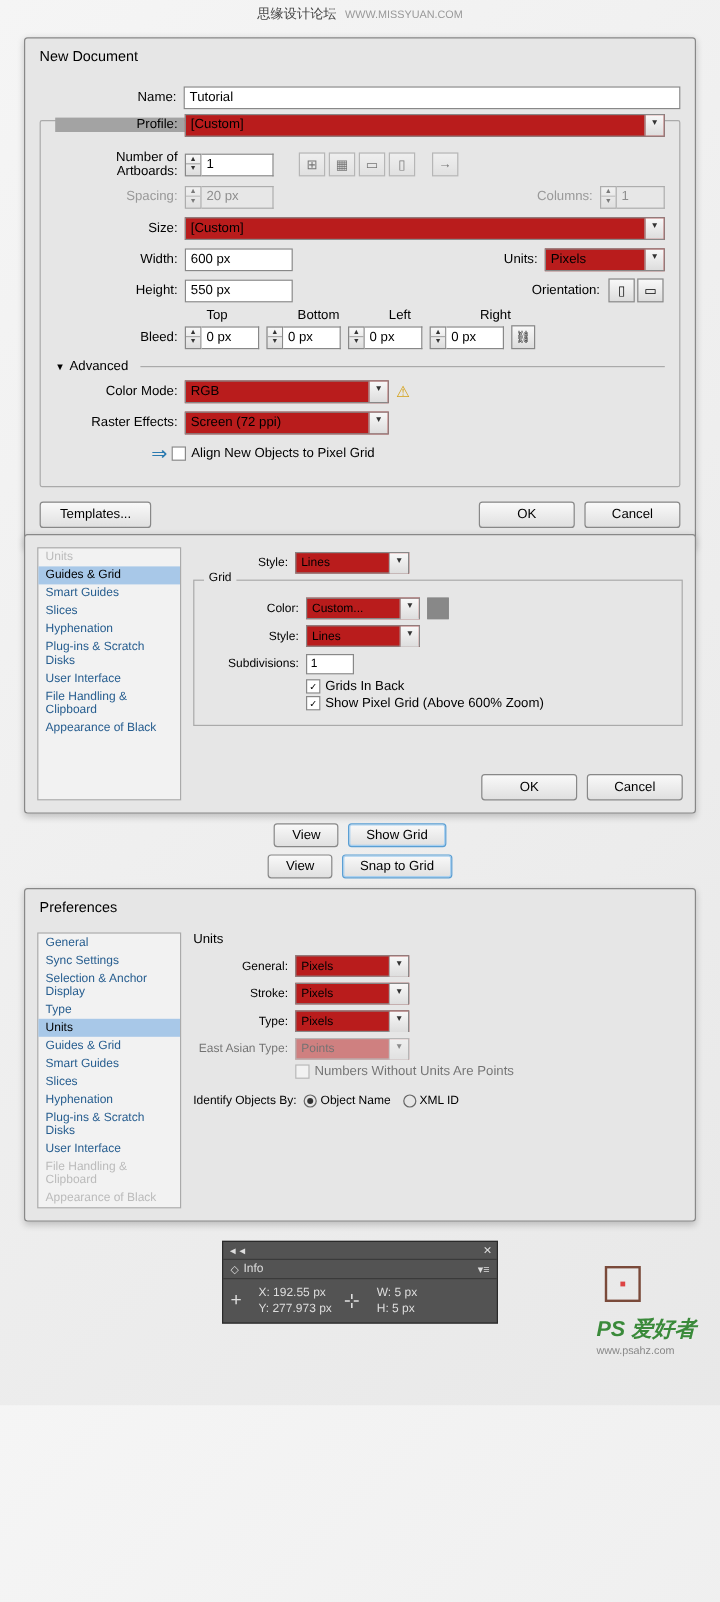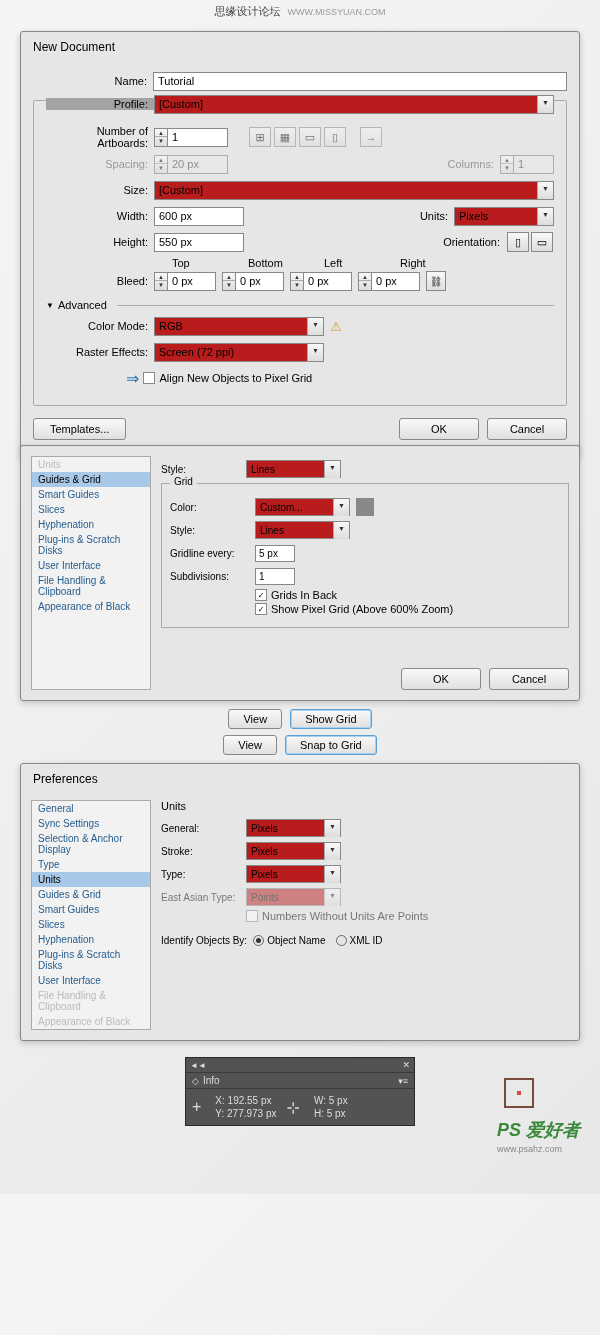--- a/index.html
+++ b/index.html
@@ -42,21 +42,21 @@
 .arrow-hint { color: #2a7ab0; font-size: 16px; margin-right: 4px; }
 .prefs-body { display: flex; padding: 10px; gap: 10px; }
 .prefs-list { width: 120px; background: #f2f2f2; border: 1px solid #aaa; font-size: 10px; }
 .prefs-item { padding: 2px 6px; color: #265d8f; }
 .prefs-item.sel { background: #a8c8e8; color: #000; }
 .prefs-item.dim { color: #bbb; }
 .prefs-right { flex: 1; }
 .fieldset { border: 1px solid #aaa; padding: 10px 8px; margin: 4px 0; position: relative; }
 .fieldset-label { position: absolute; top: -8px; left: 8px; background: #e6e6e6; padding: 0 4px; font-size: 10px; }
 .sub-row { display: flex; align-items: center; margin: 3px 0; min-height: 20px; }
-.sub-label { width: 85px; padding-right: 6px; font-size: 10px; }
+.sub-label { width: 85px; text-align: right; padding-right: 6px; font-size: 10px; }
 .dropdown.sm { width: 95px; height: 18px; font-size: 10px; }
 .color-swatch { width: 18px; height: 18px; border: 1px solid #888; background: #888; margin-left: 6px; }
 .small-input { border: 1px solid #888; padding: 1px 3px; height: 17px; width: 40px; font-size: 10px; }
 .menu-pair { display: flex; justify-content: center; gap: 8px; margin: 6px 0; }
 .menu-btn { background: linear-gradient(#f9f9f9,#e0e0e0); border: 1px solid #888; border-radius: 3px; padding: 3px 14px; font-size: 11px; }
 .menu-btn.active { border: 1px solid #5a9fd4; box-shadow: inset 0 0 0 1px #a8d0f0; }
 .radio { width: 11px; height: 11px; border-radius: 50%; border: 1px solid #666; display: inline-flex; align-items: center; justify-content: center; }
 .radio.checked::after { content: ""; width: 5px; height: 5px; border-radius: 50%; background: #333; }
 .info-panel { width: 230px; margin: 16px auto 8px; background: #535353; border: 1px solid #2a2a2a; color: #ddd; font-size: 10px; }
 .info-header { display: flex; align-items: center; padding: 2px 4px; border-bottom: 1px solid #3a3a3a; }
@@ -263,24 +263,20 @@
           <span class="color-swatch"></span>
         </div>
         <div class="sub-row">
           <span class="sub-label">Style:</span>
           <div class="dropdown sm">
                 <span>Lines</span>
                 <span class="dd-arrow"></span>
               </div>
         </div>
         <div class="sub-row">
-          <span class="sub-label">Gridline every:</span>
-          <input class="small-input" value="5 px" style="">
-        </div>
-        <div class="sub-row">
           <span class="sub-label">Subdivisions:</span>
           <input class="small-input" value="1" style="">
         </div>
         <div class="checkbox-row" style="margin-left:85px;">
           <span class="checkbox">✓</span>
           <span>Grids In Back</span>
         </div>
         <div class="checkbox-row" style="margin-left:85px;">
           <span class="checkbox">✓</span>
           <span>Show Pixel Grid (Above 600% Zoom)</span>

